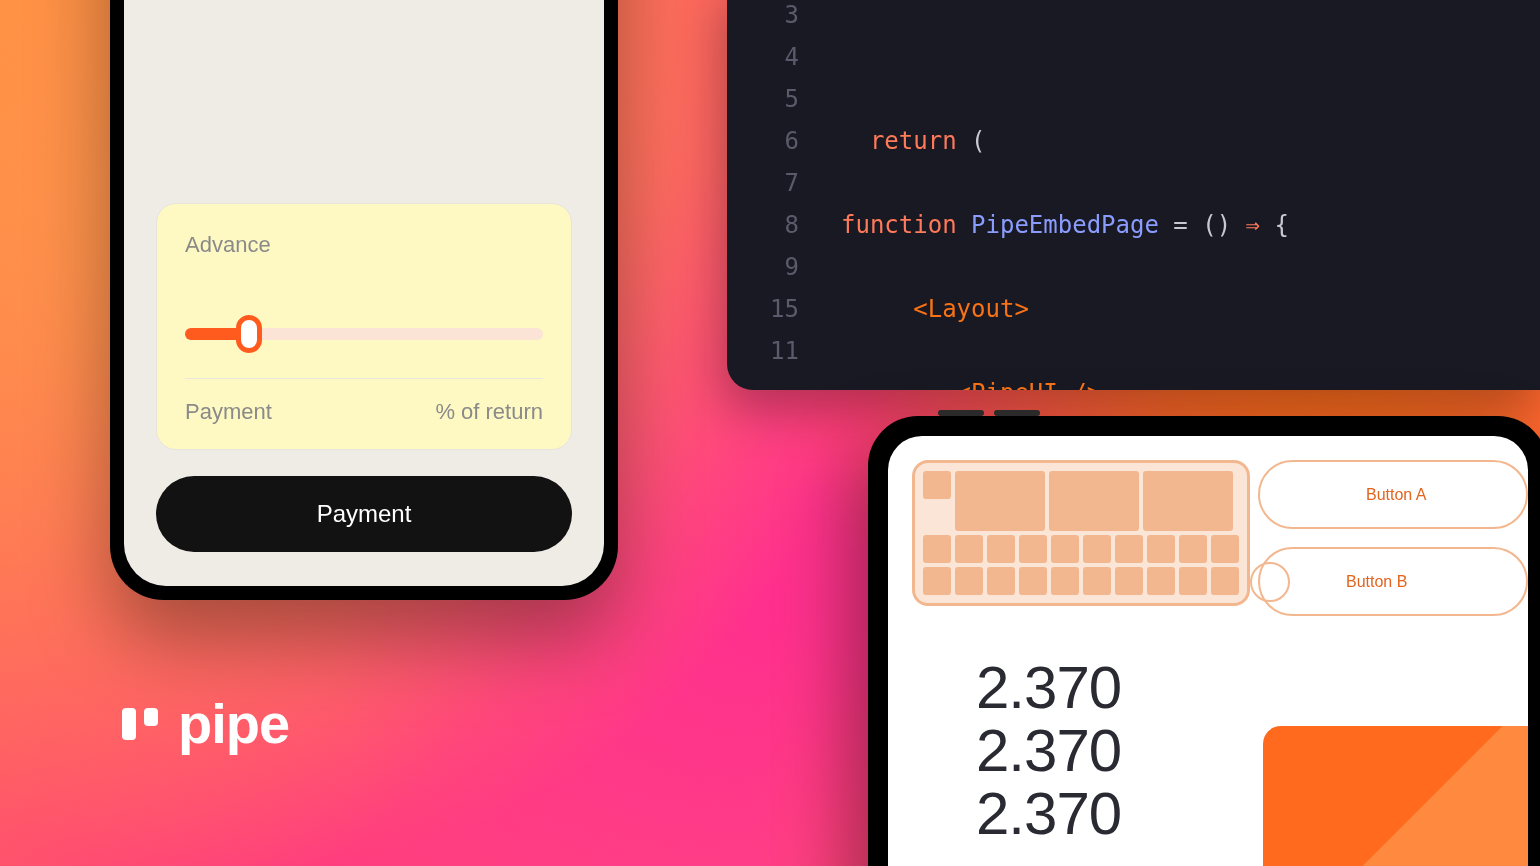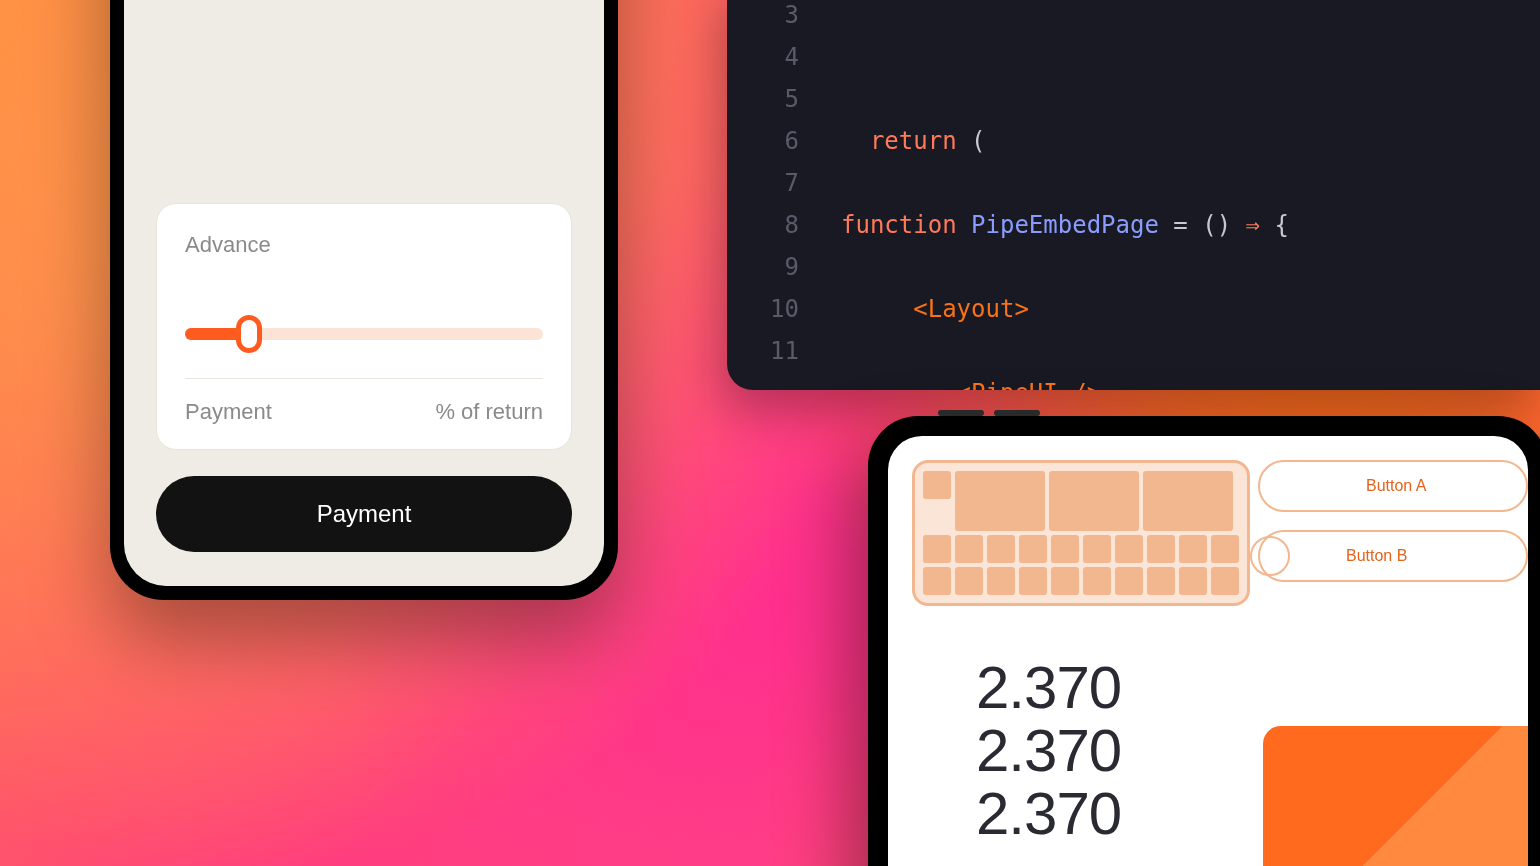--- a/index.html
+++ b/index.html
@@ -28,21 +28,21 @@
     position: absolute; inset: 14px;
     border-radius: 42px;
     background: #efece6;
     overflow: hidden;
     display: flex; flex-direction: column;
     padding: 30px 32px 34px 32px;
     justify-content: flex-end;
     gap: 26px;
   }
   .advance-card {
-    background: #ffffff;
+    background: #fef9c3;
     border: 1px solid #e8e4dc;
     border-radius: 20px;
     padding: 28px 28px 24px 28px;
   }
   .advance-label { color: #8a8a8a; font-size: 22px; margin-bottom: 6px; }
   .advance-amount { color: #1a1a1a; font-size: 54px; font-weight: 500; letter-spacing: -1px; }
   .slider-wrap { margin-top: 70px; text-align: right; }
   .slider-track {
     position: relative; height: 12px; border-radius: 8px;
     background: #fbe3d6;
@@ -135,21 +135,21 @@
   .grid-row { display: flex; gap: 4px; }
   .cell { width: 28px; height: 28px; background: #f3b78f; border-radius: 3px; }
   .cell.lg { width: 90px; height: 60px; }
   .tablet-right {
     position: absolute; top: 24px; right: 0; width: 270px;
     display: flex; flex-direction: column; gap: 18px;
   }
   .pill {
     border: 2px solid #f3b78f;
     border-radius: 999px;
-    height: 52px; display: flex; align-items: center;
+    height: 69px; display: flex; align-items: center;
     padding-left: 10px;
     color: #e2641f; font-size: 16px;
   }
   .pill .knob { width: 40px; height: 40px; border: 2px solid #f3b78f; border-radius: 50%; margin-right: 56px; }
   .pill.b .knob, .pill.c .knob { margin-left: -20px; }
   .pill.a .knob { visibility: hidden; }
   .big-numbers {
     position: absolute; left: 64px; top: 210px;
     background: #fff; border-radius: 14px; padding: 10px 24px 0 24px; text-align: center;
   }
@@ -179,31 +179,40 @@
           <div class="slider-footer">
             <span>Payment</span>
             <span>% of return</span>
           </div>
         </div>
       </div>
       <button class="payout-btn">Payment</button>
     </div>
   </div>
 
+  <div class="pipe-logo">
+    <span class="pipe-mark">
+      <svg viewBox="0 0 44 44" width="44" height="44">
+        <rect x="2" y="6" width="14" height="32" rx="4" fill="#fff"></rect>
+        <rect x="24" y="6" width="14" height="18" rx="4" fill="#fff"></rect>
+      </svg>
+    </span>
+    <span class="pipe-text">pipe</span>
+  </div>
 
   <div class="code-panel">
     <div class="gutter">
       <div>3</div>
       <div>4</div>
       <div>5</div>
       <div>6</div>
       <div>7</div>
       <div>8</div>
       <div>9</div>
-      <div>10</div>
+      <div>15</div>
       <div>11</div>
     </div>
     <div class="code-body">
 <div> </div>
 <div>  <span class="tok-kw">return</span> <span class="tok-punc">(</span></div>
 <div><span class="tok-kw">function</span> <span class="tok-name">PipeEmbedPage</span> <span class="tok-punc">=</span> <span class="tok-punc">()</span> <span class="tok-op">⇒</span> <span class="tok-punc">{</span></div>
 <div>     <span class="tok-tag">&lt;Layout&gt;</span></div>
 <div>        <span class="tok-tag">&lt;PipeUI /&gt;</span></div>
 
 

